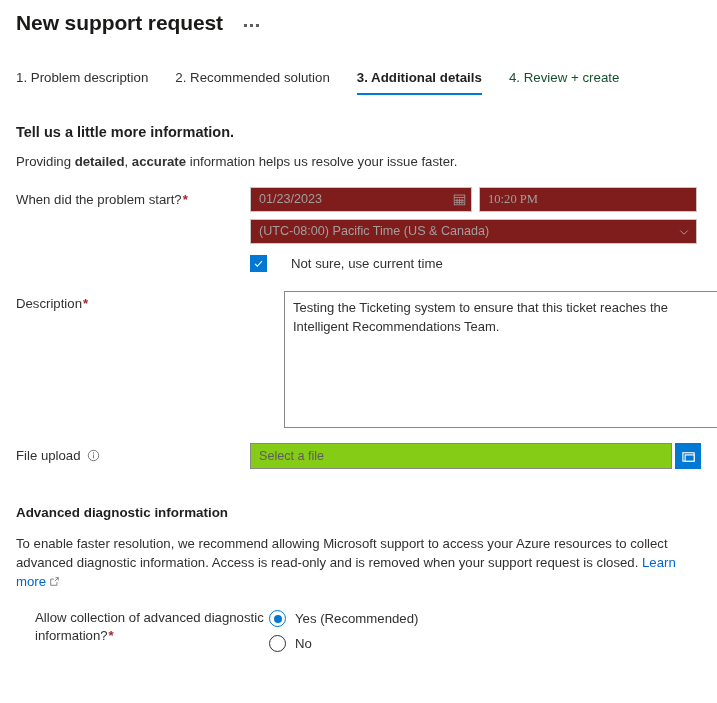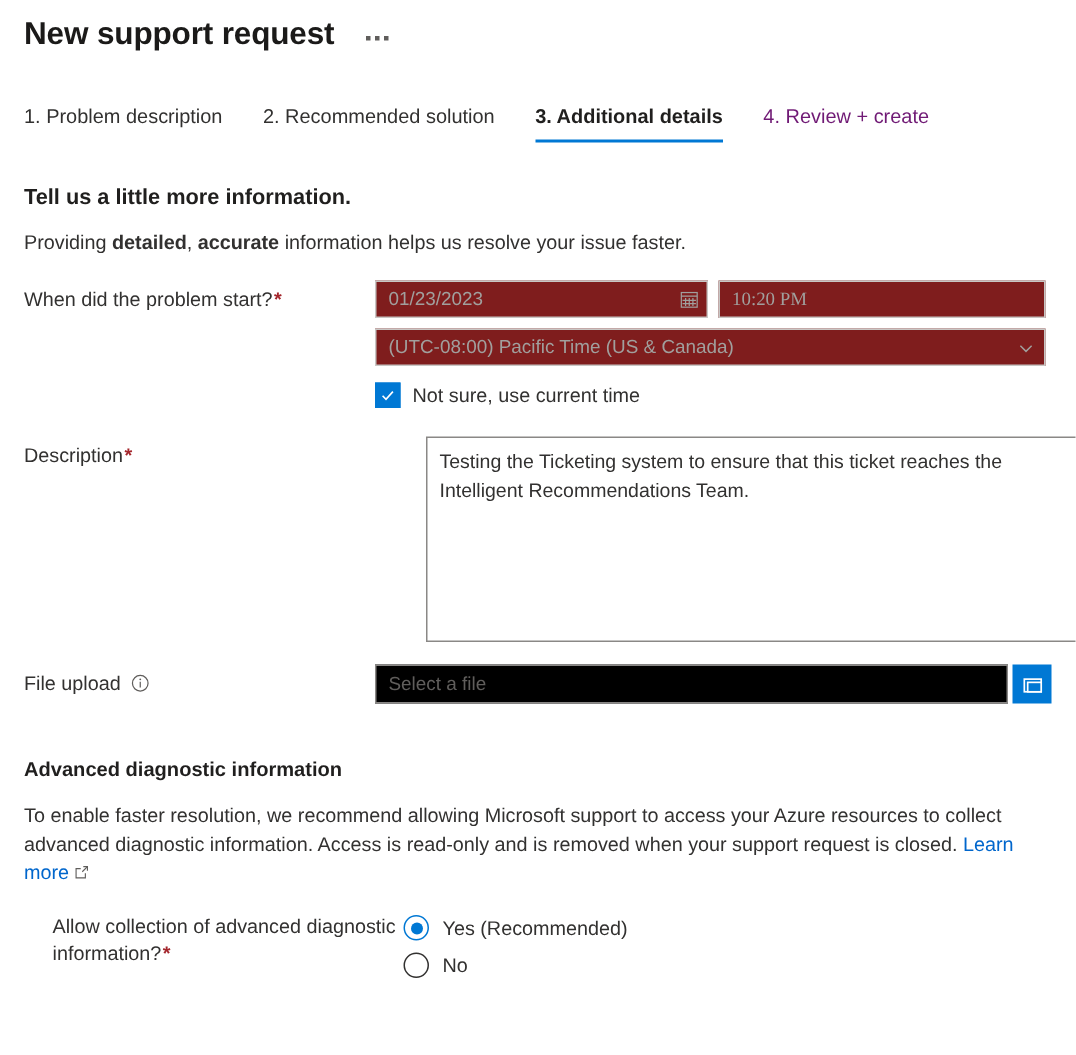--- a/index.html
+++ b/index.html
@@ -65,21 +65,21 @@
     border-bottom: 2px solid transparent;
     line-height: 16px;
     white-space: nowrap;
   }
   .tab.active {
     font-weight: 700;
     color: #201f1e;
     border-bottom-color: #0078d4;
   }
   .tab.disabled {
-    color: #701a75;
+    color: #14532d;
     cursor: default;
   }
 
   
   .content {
     padding: 0 16px;
     margin-top: 27px;
   }
   .lead-heading {
     font-size: 14.5px;
@@ -138,21 +138,21 @@
     display: flex;
     align-items: center;
     box-sizing: border-box;
     height: 25px;
     border: 1px solid #c8c6c4;
     background: #7f1d1d;
   }
   .input-wrap.date   { width: 222px; }
   .input-wrap.time   { width: 218px; font-family: Liberation Serif, serif; }
   .input-wrap.tz     { width: 447px; margin-top: 7px; }
-  .input-wrap.file   { width: 423px; background: #000000; border-color: #8a8886; height: 26px; }
+  .input-wrap.file   { width: 423px; background: #84cc16; border-color: #8a8886; height: 26px; }
 
   .input-text {
     flex: 1;
     font-size: 12.6px;
     color: #a19f9d;
     padding: 0 8px;
     line-height: 23px;
     white-space: nowrap;
     overflow: hidden;
     text-overflow: ellipsis;
@@ -167,20 +167,21 @@
     flex: 0 0 24px;
   }
   .in-icon svg { display: block; }
 
   
   .checkbox-row {
     display: flex;
     align-items: center;
     margin-top: 11px;
     cursor: pointer;
+    gap: 16px;
   }
   .cb-box {
     width: 17px;
     height: 17px;
     background: #0078d4;
     border: 1px solid #0078d4;
     box-sizing: border-box;
     display: flex;
     align-items: center;
     justify-content: center;

